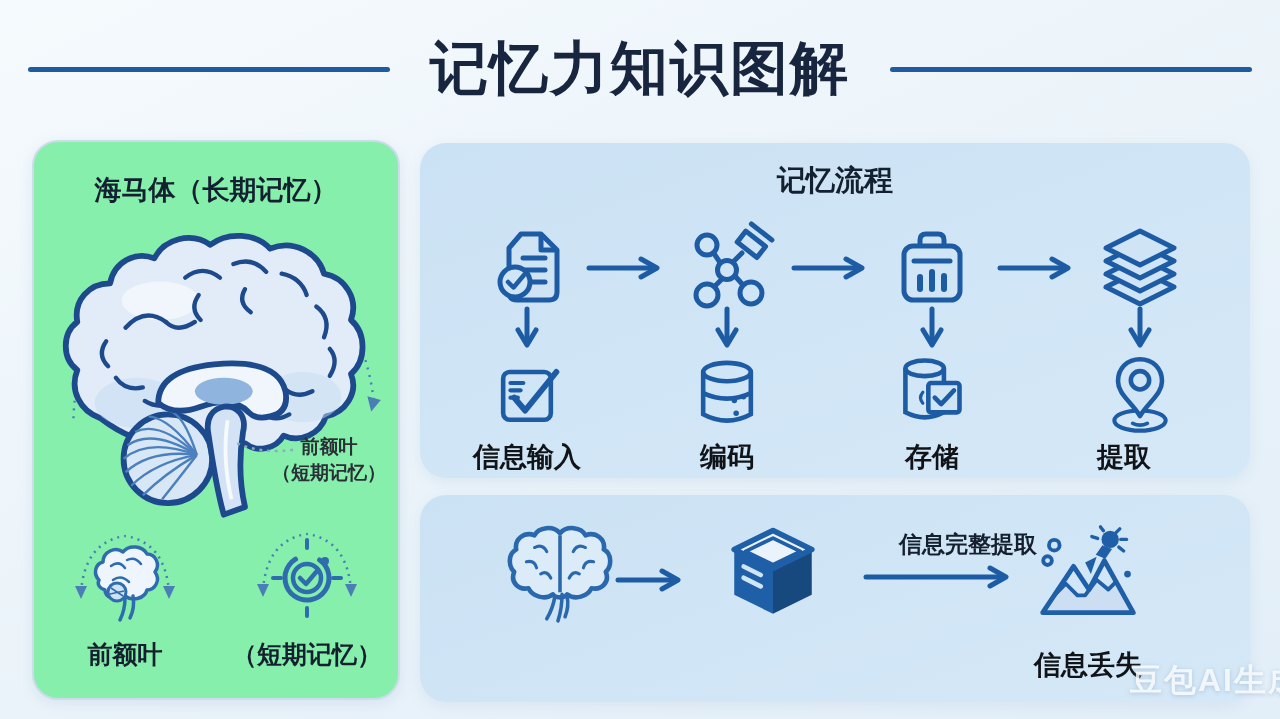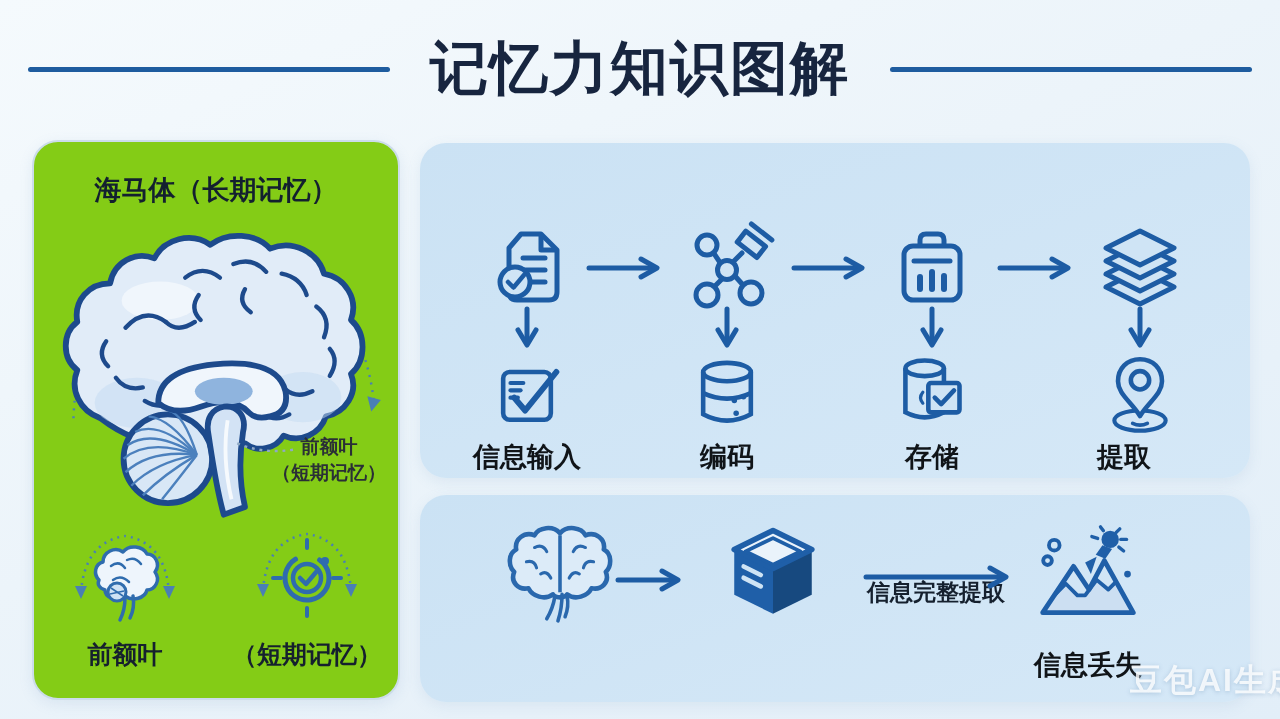--- a/index.html
+++ b/index.html
@@ -14,21 +14,21 @@
   .header{position:absolute;left:0;top:14px;width:1280px;height:110px;
     display:flex;align-items:center;}
   .deco-line{flex:1;height:5px;background:#1e5c9f;border-radius:3px;}
   .deco-line.left{margin-left:28px;margin-right:40px;}
   .deco-line.right{margin-left:40px;margin-right:28px;}
   .main-title{font-size:58px;font-weight:900;color:#17253f;letter-spacing:2px;white-space:nowrap;}
 
   
   .panel{position:absolute;border-radius:26px;}
   .left-panel{left:32px;top:140px;width:368px;height:560px;
-    background:#84cc16;border:2px solid #ccdcea;box-sizing:border-box;
+    background:#86efac;border:2px solid #ccdcea;box-sizing:border-box;
     box-shadow:0 4px 14px rgba(110,150,190,.14);}
   .flow-panel{left:420px;top:143px;width:830px;height:335px;
     background:linear-gradient(160deg,#cbe2f4 0%,#d5e8f7 100%);
     box-shadow:0 4px 14px rgba(110,150,190,.12);}
   .decline-panel{left:420px;top:495px;width:830px;height:207px;
     background:linear-gradient(160deg,#cbe2f4 0%,#d5e8f7 100%);
     box-shadow:0 4px 14px rgba(110,150,190,.12);}
 
   .panel-title{position:absolute;left:0;width:100%;text-align:center;
     font-weight:800;color:#13202f;}
@@ -175,20 +175,21 @@
           <circle cx="78" cy="37" r="4" fill="#2f6cae"></circle>
           <circle cx="60" cy="54" r="14" fill="none" stroke="#2f6cae" stroke-width="4.5"></circle>
           <path d="M53 54 L59 60 L70 47" fill="none" stroke="#2f6cae" stroke-width="4.5" stroke-linecap="round" stroke-linejoin="round"></path>
         </svg>
         <div class="sub-label">（短期记忆）</div>
       </div>
     </div>
   </div>
 
   <div class="panel flow-panel">
+    <div class="panel-title fp-title">记忆流程</div>
 
     <svg class="abs" style="left:59px;top:77px;" width="96" height="96" viewBox="0 0 96 96">
       <path d="M30 28 L42 14 H62 L78 30 V72 Q78 80 70 80 H38 Q30 80 30 72 Z" fill="none" stroke="#1d5ca4" stroke-width="5" stroke-linejoin="round"></path>
       <path d="M62 14 V30 H78" fill="none" stroke="#1d5ca4" stroke-width="5" stroke-linejoin="round"></path>
       <g stroke="#1d5ca4" stroke-width="5" stroke-linecap="round">
         <line x1="44" y1="38" x2="66" y2="38"></line>
           <line x1="44" y1="50" x2="66" y2="50"></line>
           <line x1="52" y1="62" x2="66" y2="62"></line>
       </g>
       <circle cx="36" cy="62" r="15" fill="#cfe4f5" stroke="#1d5ca4" stroke-width="5"></circle>
@@ -337,21 +338,21 @@
       <polygon points="55,48 96,28 96,76 55,96" fill="#17497f"></polygon>
       <polygon points="55,8 96,28 55,48 14,28" fill="#eaf3fb" stroke="#1f5fa8" stroke-width="6" stroke-linejoin="round"></polygon>
       <polygon points="55,16 84,30 55,44 26,30" fill="none" stroke="#1f5fa8" stroke-width="4" stroke-linejoin="round"></polygon>
       <g stroke="#cfe4f5" stroke-width="5" stroke-linecap="round">
         <line x1="24" y1="46" x2="42" y2="55"></line>
           <line x1="24" y1="58" x2="42" y2="67"></line>
       </g>
     </svg>
 
 
-    <div class="arrow-caption" style="left:516px;top:34px;margin-top:48px;">信息完整提取</div>
+    <div class="arrow-caption" style="left:548px;top:34px;">信息完整提取</div>
     <svg class="abs" style="left:442px;top:69px;" width="156" height="26" viewBox="0 0 156 26">
       <line x1="4" y1="13" x2="140" y2="13" stroke="#1d5ca4" stroke-width="5" stroke-linecap="round"></line>
       <path d="M128 4 L144 13 L128 22" fill="none" stroke="#1d5ca4" stroke-width="5" stroke-linecap="round" stroke-linejoin="round"></path>
     </svg>
 
     <svg class="abs" style="left:615px;top:27px;" width="106" height="110" viewBox="0 0 110 110">
       <polygon points="8,92 102,92 84,60 76,68 64,58 52,74 44,74 32,62 20,74" fill="#ccdff2"></polygon>
       <path d="M8 92 L40 44 L56 68 L72 38 L102 92 Z" fill="none" stroke="#1f5fa8" stroke-width="5" stroke-linejoin="round"></path>
       <polyline points="20,74 32,62 44,74 52,74 64,58 76,68 84,60" fill="none" stroke="#1f5fa8" stroke-width="4" stroke-linejoin="round"></polyline>
       <circle cx="78" cy="16" r="9" fill="#1f5fa8"></circle>

